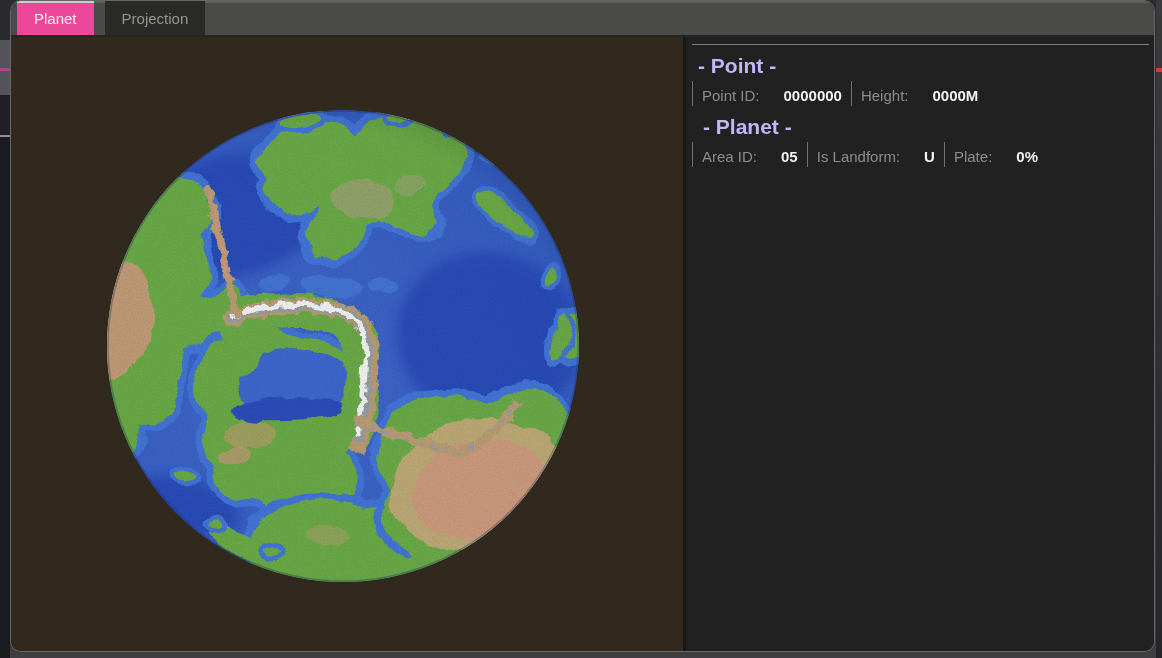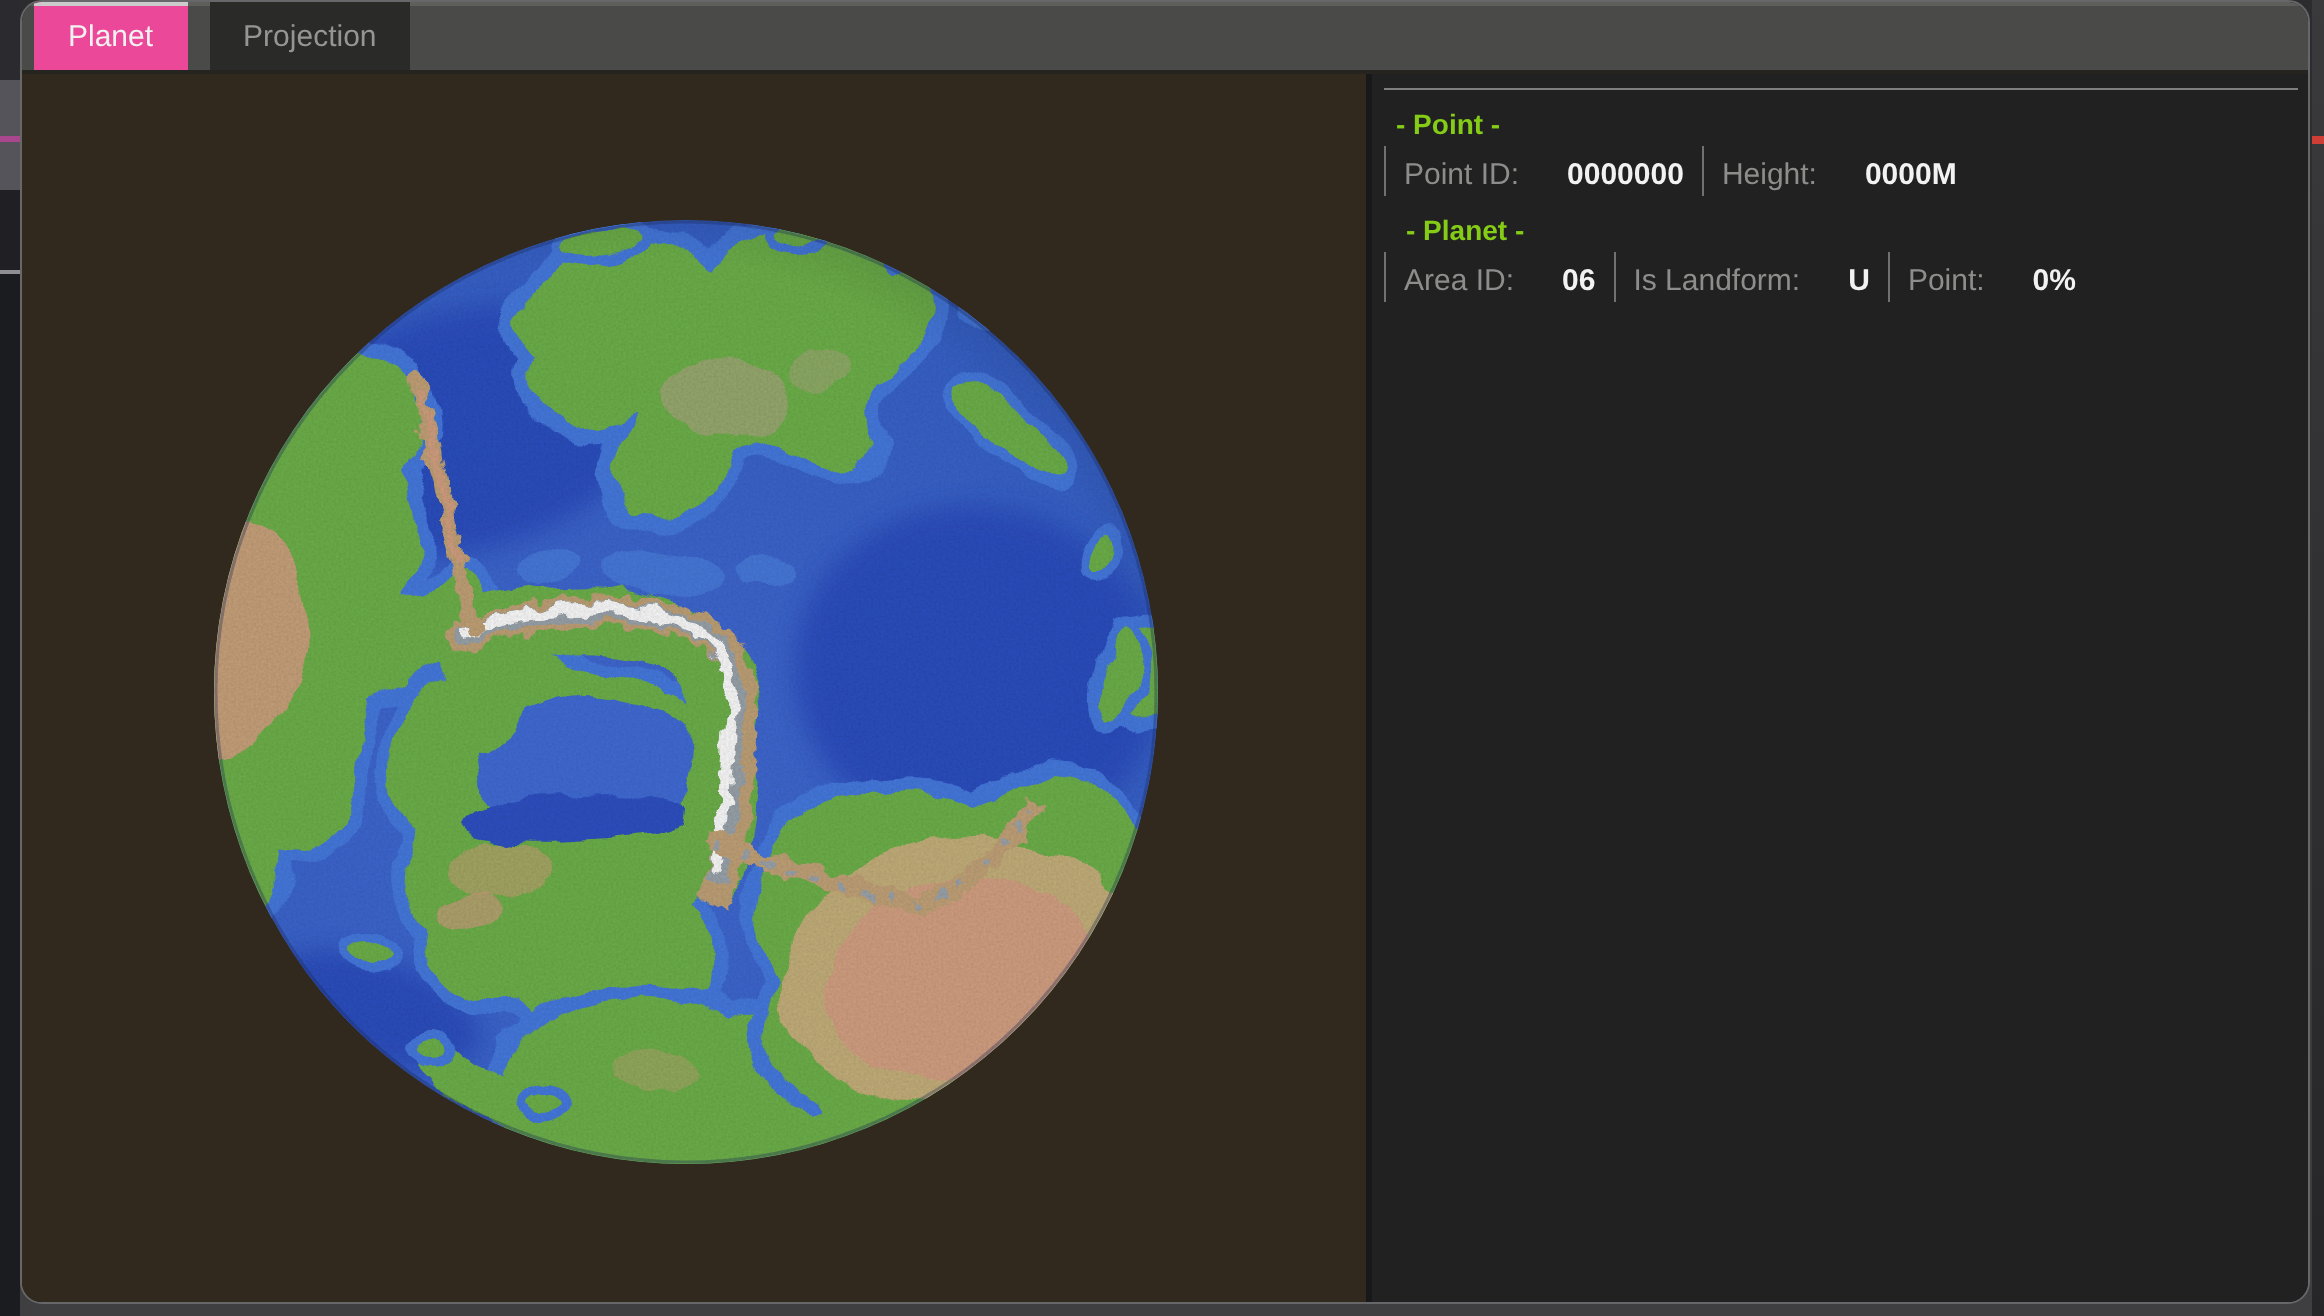--- a/index.html
+++ b/index.html
@@ -36,21 +36,21 @@
   .canvas{position:relative;width:672px;height:616px;background:var(--canvas_bg,#32291e);
     overflow:hidden;flex:none;}
   .canvas svg{position:absolute;left:0;top:0;}
   .divider{width:3px;background:#18181a;flex:none;}
 
   
   .panel{flex:1;background:#212121;color:#e9e9e9;overflow:hidden;}
   .gen-btn{display:block;width:448px;height:33px;margin:13px 0 0 10px;background:#1b1b1b;
     color:#e9e9e9;font-size:15px;font-family:inherit;border:none;border-radius:5px;cursor:pointer;}
   .panel hr{border:none;border-top:1px solid #7f7f7f;margin:7px 5px 6px 6px;}
-  .sec-title{font-size:14px;font-weight:700;color:#84cc16;margin:9px 0 3px 12px;}
+  .sec-title{font-size:21px;font-weight:700;color:#c4b5fd;margin:9px 0 3px 12px;}
   .sec-title.plate{margin-left:17px;}
   .row{display:flex;align-items:center;margin:2px 0 4px 6px;font-size:15px;}
   .seg{display:flex;align-items:flex-end;border-left:1px solid #717170;
     padding:1px 9px 2px 9px;height:22px;}
   .seg .lbl{color:#8d8d8c;white-space:pre;}
   .seg .val{color:#f2f2f2;font-weight:700;margin-left:24px;white-space:pre;}
 </style>
 </head>
 <body>
 
@@ -224,28 +224,28 @@
           <div class="seg">
             <span class="lbl">Height:</span>
             <span class="val">0000M</span>
           </div>
         </div>
 
         <div class="sec-title plate">- Planet -</div>
         <div class="row">
           <div class="seg">
             <span class="lbl">Area ID:</span>
-            <span class="val">06</span>
+            <span class="val">05</span>
           </div>
           <div class="seg">
             <span class="lbl">Is Landform:</span>
             <span class="val">U</span>
           </div>
           <div class="seg">
-            <span class="lbl">Point:</span>
+            <span class="lbl">Plate:</span>
             <span class="val">0%</span>
           </div>
         </div>
       </div>
 
     </div>
   </div>
 </div>
 
 </body></html>

